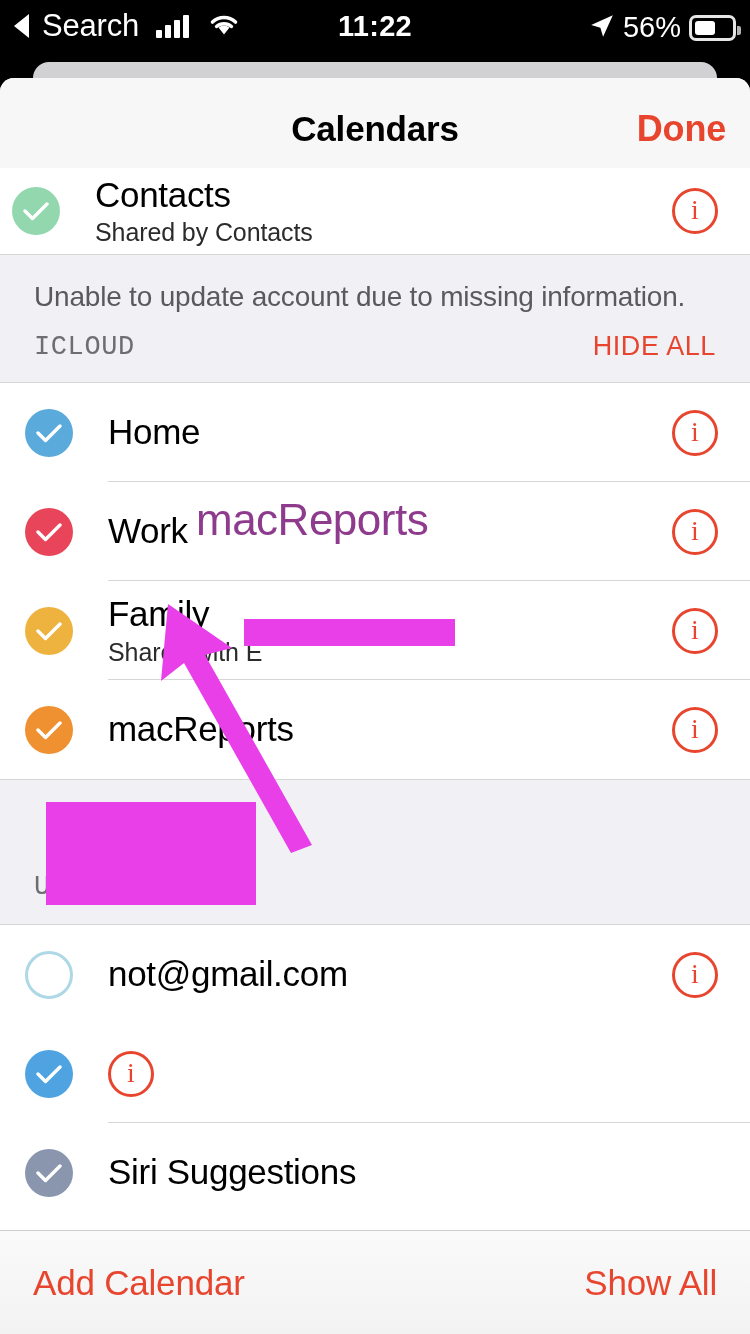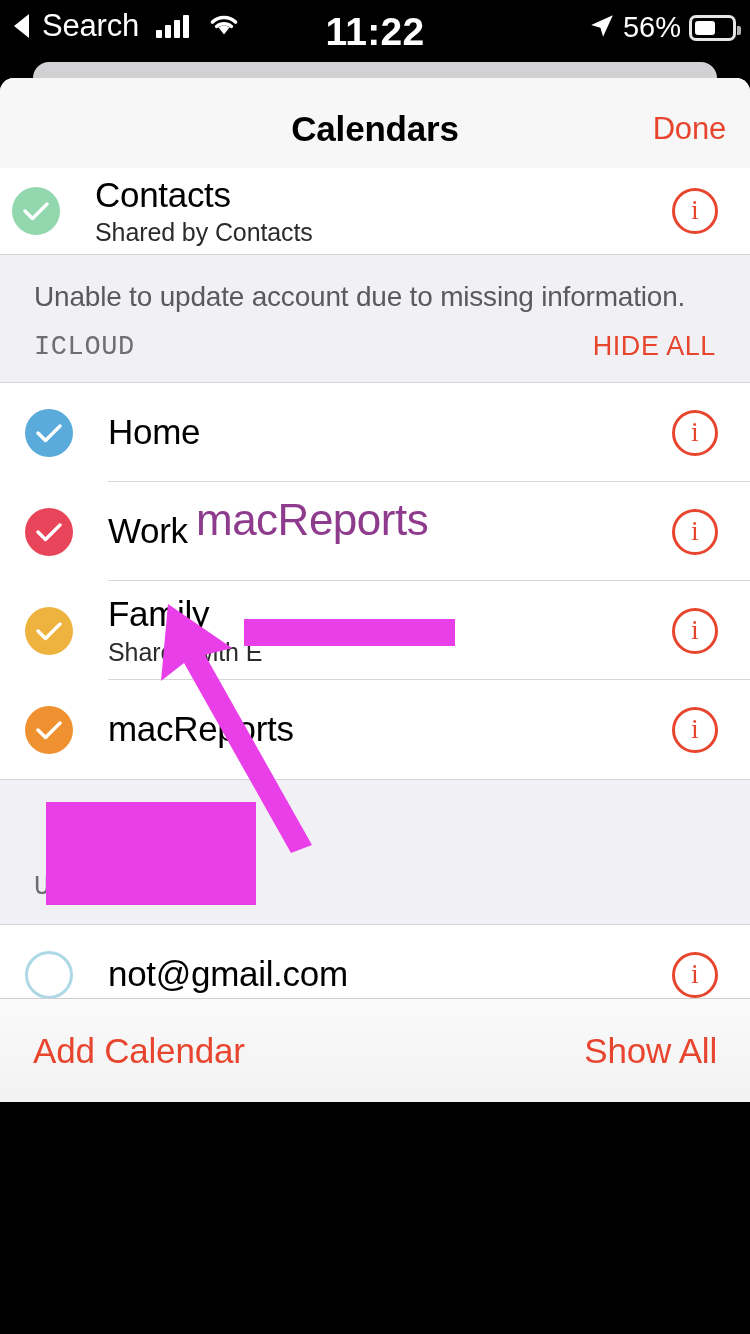--- a/index.html
+++ b/index.html
@@ -25,21 +25,21 @@
   .sb-carrier { font-size:31px; letter-spacing:-0.2px; color:#fff; }
   .sb-signal { display:inline-flex; align-items:flex-end; gap:3px; height:24px; margin-left:4px; }
   .sb-signal i { display:block; width:6px; background:#fff; border-radius:1px; }
   .sb-signal i:nth-child(1){height:8px;}
   .sb-signal i:nth-child(2){height:13px;}
   .sb-signal i:nth-child(3){height:18px;}
   .sb-signal i:nth-child(4){height:23px;}
   .sb-wifi { margin-left:5px; }
   .sb-time {
     position:absolute; left:0; right:0; top:10px; text-align:center;
-    font-size:39px; font-weight:bold; color:#fff; letter-spacing:0.3px;
+    font-size:29px; font-weight:bold; color:#fff; letter-spacing:0.3px;
   }
   .sb-right { position:absolute; right:14px; top:11px; display:flex; align-items:center; gap:8px; }
   .sb-batt-pct { font-size:29px; color:#fff; }
   .sb-batt {
     width:47px;height:26px;border:3px solid rgba(255,255,255,0.9);border-radius:7px;
     position:relative; display:flex; align-items:center; padding:3px;
   }
   .sb-batt::after {
     content:""; position:absolute; right:-8px; top:8px; width:4px; height:9px;
     background:rgba(255,255,255,0.7); border-radius:0 2px 2px 0;
@@ -48,32 +48,32 @@
 
   
   .card-behind {
     position:absolute; left:33px; right:33px; top:62px; height:70px;
     background:linear-gradient(#d3d3d5,#c9c9cb);
     border-radius:16px 16px 0 0;
   }
 
   
   .sheet {
-    position:absolute; left:0; top:78px; width:750px; height:1024px;
+    position:absolute; left:0; top:78px; width:750px; height:1256px;
     background:#fff; border-radius:14px 14px 0 0; overflow:hidden;
   }
   .sheet-header {
     position:relative; height:103px; background:#f7f7f7;
     border-bottom:1px solid #dcdcdc;
     display:flex; align-items:center; justify-content:center;
   }
   .sheet-title { font-size:35px; font-weight:bold; color:#000; letter-spacing:-0.2px; }
   .done-btn {
     position:absolute; right:24px; top:50%; transform:translateY(-50%);
-    font-size:31px; font-weight:normal; color:#e8452f; letter-spacing:-0.2px;
+    font-size:36px; font-weight:bold; color:#e8452f; letter-spacing:-0.2px;
     background:none; border:none; cursor:pointer; font-family:inherit;
   }
 
   
   .list { position:relative; background:#fff; }
 
   .row {
     position:relative; display:flex; align-items:center;
     min-height:99px; background:#fff; padding:0 0 0 25px;
   }

